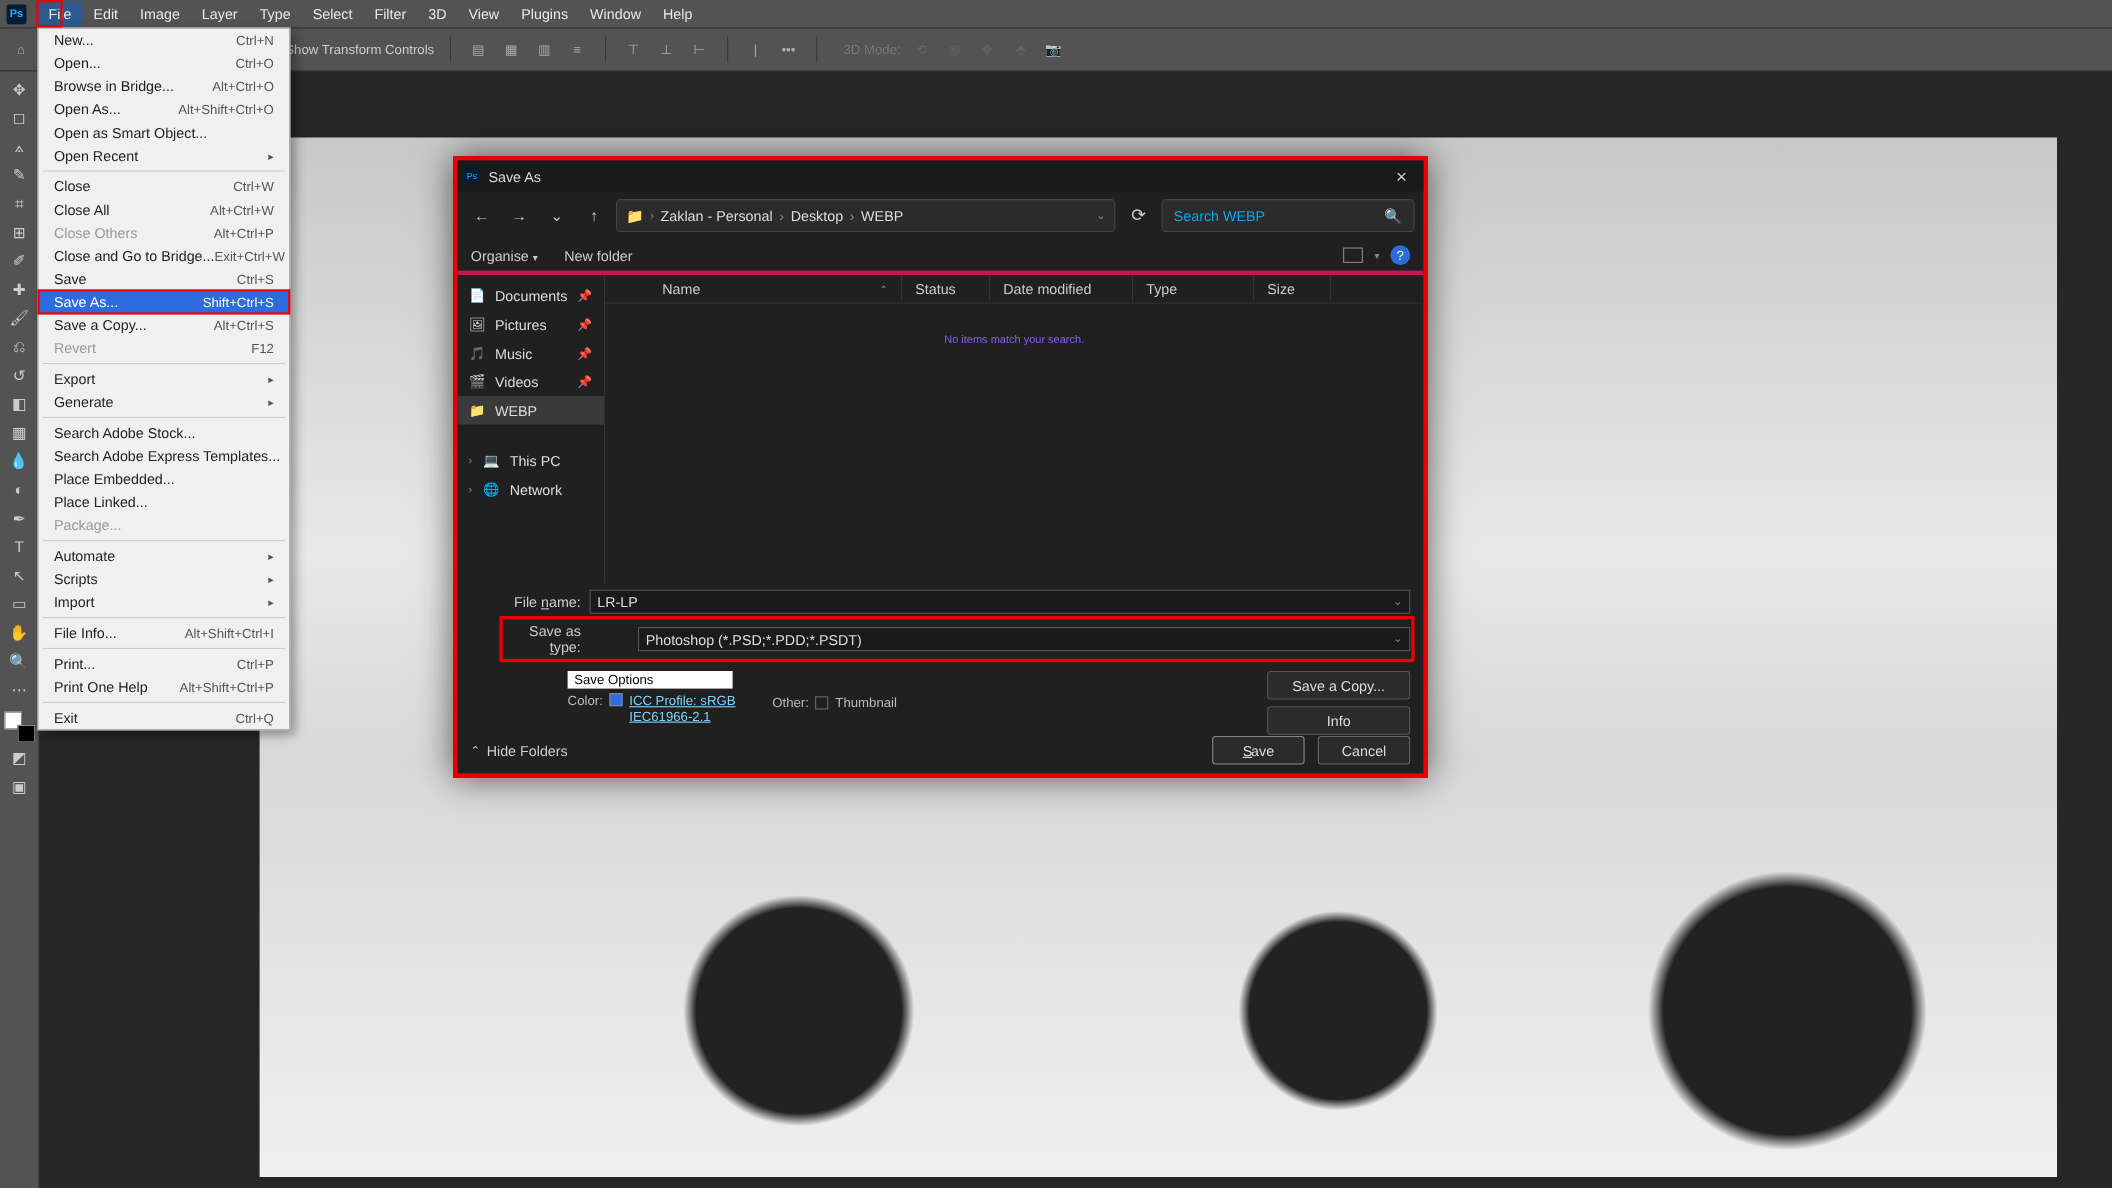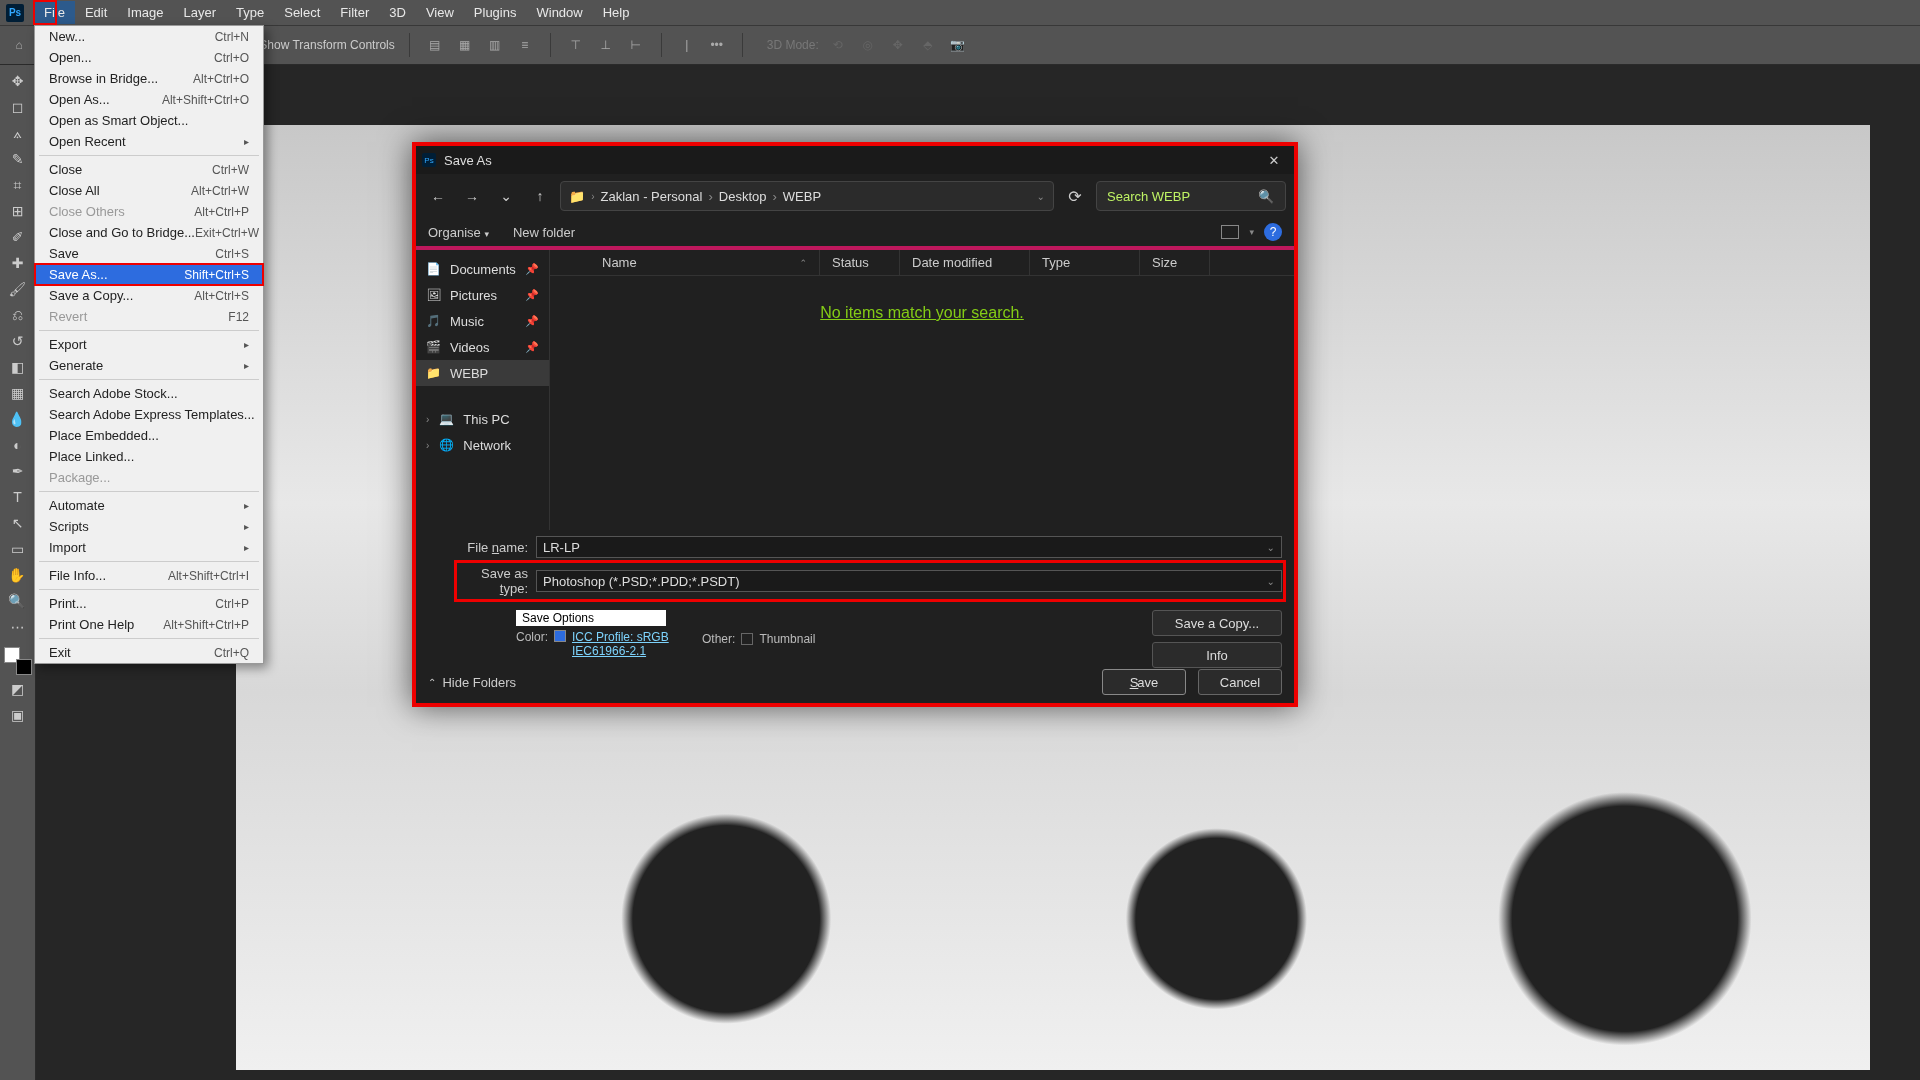--- a/index.html
+++ b/index.html
@@ -44,21 +44,21 @@
 .dlg-title { height:28px; background:#1a1a1a; display:flex; align-items:center; padding-left:6px; color:#ddd; font-size:13px;}
 .dlg-title .ps-mini {width:14px; height:14px; background:#001e36; color:#31a8ff; font-size:8px; display:flex; align-items:center; justify-content:center; border-radius:2px; margin-right:8px;}
 .dlg-title .close {margin-left:auto; width:40px; text-align:center; color:#ccc;}
 
 .dlg-nav {height:44px; display:flex; align-items:center; padding:0 8px; gap:6px; color:#ccc;}
 .dlg-nav .navbtn {width:28px; height:28px; display:flex; align-items:center; justify-content:center; font-size:14px; color:#ccc;}
 .dlg-nav .breadcrumb {flex:1; height:30px; background:#2b2b2b; border:1px solid #444; display:flex; align-items:center; padding:0 8px; gap:6px; font-size:13px; color:#ddd; border-radius:4px;}
 .dlg-nav .breadcrumb .crumb-sep{color:#888;}
 .dlg-nav .breadcrumb .folder-icon{color:#e8b85a;}
 .dlg-nav .refresh{width:30px; text-align:center; color:#ccc;}
-.dlg-nav .search{width:190px; height:30px; background:#2b2b2b; border:1px solid #444; display:flex; align-items:center; padding:0 10px; color:#bef264; font-size:13px; border-radius:4px; justify-content:space-between;}
+.dlg-nav .search{width:230px; height:30px; background:#2b2b2b; border:1px solid #444; display:flex; align-items:center; padding:0 10px; color:#0ea5e9; font-size:13px; border-radius:4px; justify-content:space-between;}
 
 .dlg-toolbar{height:32px; display:flex; align-items:center; padding:0 12px; color:#ccc; font-size:13px; border-bottom:4px solid #be185d; gap:24px;}
 .dlg-toolbar .right{margin-left:auto; display:flex; gap:10px; align-items:center;}
 .dlg-toolbar .view-icon{width:18px; height:14px; border:1px solid #888; display:inline-block;}
 .dlg-toolbar .help{width:18px; height:18px; border-radius:50%; background:#2d6cdf; color:#fff; font-size:12px; display:flex; align-items:center; justify-content:center;}
 
 .dlg-body {display:flex; height:280px;}
 .dlg-sidebar{width:134px; border-right:1px solid #333; padding:6px 0; font-size:13px; color:#ddd; overflow:hidden;}
 .dlg-sidebar .item{display:flex; align-items:center; padding:5px 10px; gap:8px;}
 .dlg-sidebar .item .ico{width:16px; height:16px; display:inline-flex; align-items:center; justify-content:center; font-size:12px;}
@@ -68,29 +68,29 @@
 .dlg-sidebar .expander{color:#888; font-size:10px; margin-right:2px;}
 
 .dlg-filelist{flex:1; position:relative;}
 .dlg-columns{display:flex; height:26px; align-items:flex-end; font-size:13px; color:#ccc; border-bottom:1px solid #333; padding-left:40px;}
 .dlg-columns .col{padding:0 12px; border-right:1px solid #333; height:100%; display:flex; align-items:center;}
 .dlg-columns .col.name{width:230px; justify-content:space-between;}
 .dlg-columns .col.status{width:80px;}
 .dlg-columns .col.mod{width:130px;}
 .dlg-columns .col.type{width:110px;}
 .dlg-columns .col.size{width:70px;}
-.dlg-empty{ text-align:center; color:#84cc16; font-size:16px; padding-top:28px;text-decoration:underline;}
+.dlg-empty{ text-align:center; color:#8b5cf6; font-size:10px; padding-top:28px;}
 
 .dlg-fields{padding:6px 12px 0 42px; font-size:13px; color:#ccc;}
 .dlg-fields .field-row{display:flex; align-items:center; margin-bottom:6px;}
 .dlg-fields .label{width:78px; text-align:right; padding-right:8px;}
 .dlg-fields .label u{text-decoration:underline;}
 .dlg-fields .input{flex:1; height:22px; background:#1a1a1a; border:1px solid #555; color:#ddd; padding:0 6px; display:flex; align-items:center; justify-content:space-between;}
 .dlg-fields .input .dd{color:#888; font-size:10px;}
-.dlg-fields .type-row{outline:3px solid #e00; outline-offset:1px; padding:2px 0;}
+.dlg-fields .type-row{outline:3px solid #e00; outline-offset:1px; padding:2px 0;gap:44px;}
 
 .dlg-options{display:flex; padding:6px 12px 0 100px; font-size:12px; color:#bbb; }
 .dlg-options .save-opt-label{background:#fff; color:#000; padding:1px 6px; width:150px; display:inline-block;}
 .dlg-options .colorline{display:flex; align-items:flex-start; gap:6px; margin-top:4px;}
 .dlg-options .colorline .chk2{width:12px; height:12px; background:#2d6cdf; border:1px solid #888;}
 .dlg-options .colorline .link{color:#7dd3fc; text-decoration:underline;}
 .dlg-options .middle{display:flex; align-items:center; gap:6px;}
 .dlg-options .buttons{margin-left:auto; display:flex; flex-direction:column; gap:6px;}
 .dlg-options .btn{width:130px; height:26px; background:#2b2b2b; border:1px solid #555; color:#ddd; font-size:13px; display:flex; align-items:center; justify-content:center; border-radius:3px;}
 

